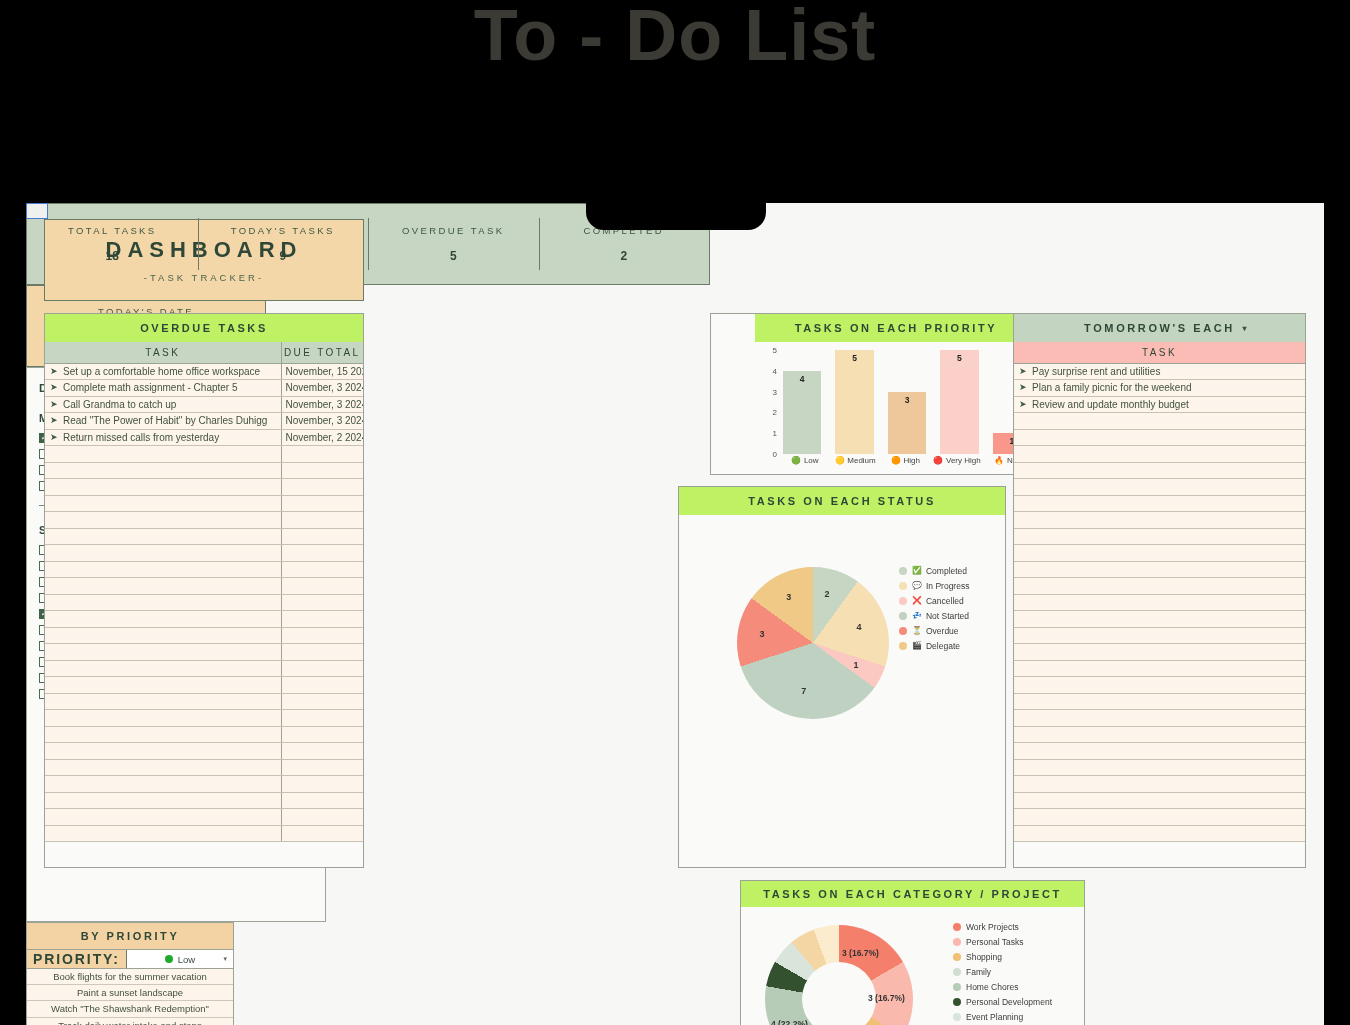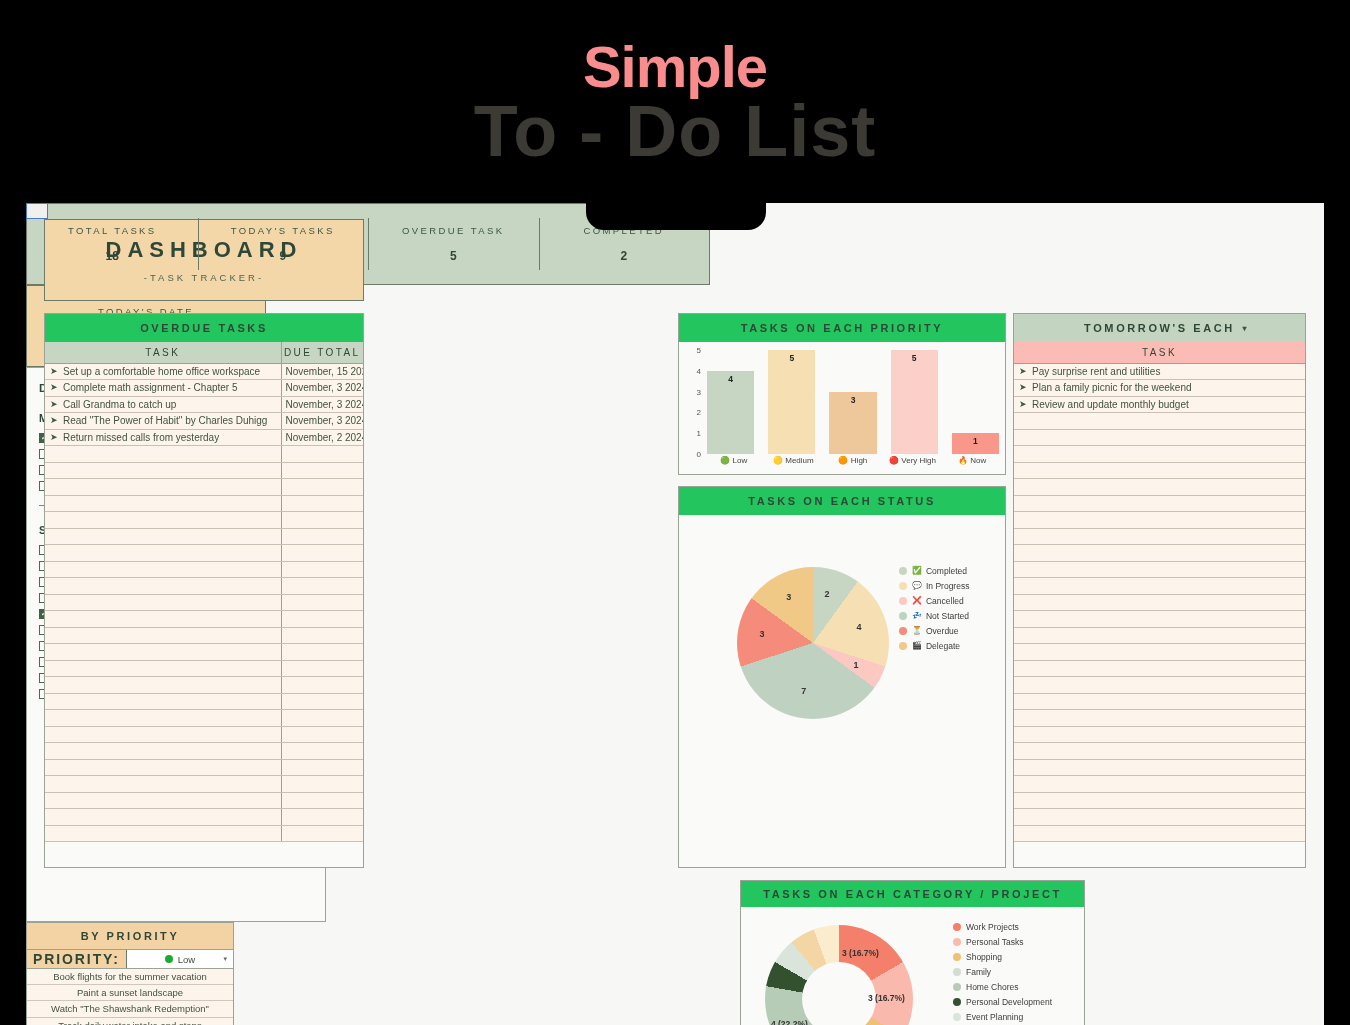--- a/index.html
+++ b/index.html
@@ -40,21 +40,21 @@
     background: #f0f0ee; border: 1px solid #4a79d4;
   }
 
   .panel { position: absolute; background: #fafaf8; border: 1px solid #9aa396; }
 
   .hdr {
     text-align: center; font-size: 11px; font-weight: bold;
     letter-spacing: 2.6px; color: #2f4736;
     display: flex; align-items: center; justify-content: center;
   }
-  .hdr-pink  { background: #22c55e; }
+  .hdr-pink  { background: #bef264; }
   .hdr-green { background: #c3d4c0; }
   .hdr-tan   { background: #f3d3a4; }
 
   
   #dashboard-block {
     left: 18px; top: 16px; width: 320px; height: 82px;
     background: #f4d7a9; border: 1px solid #6d7a68;
     display: flex; flex-direction: column; align-items: center; justify-content: center;
   }
   #dashboard-title { font-size: 22px; font-weight: bold; letter-spacing: 6px; color: #2f4736; }
@@ -118,21 +118,21 @@
   .chk.done { background: #3e6248; border-color: #3e6248; }
   .chk.done::after { content: "\2713"; color: #fff; font-size: 8px; line-height: 1; }
   .chk-text {
     flex: 1; font-size: 9.5px; color: #43523f; border-bottom: 1px solid #bdbdb5;
     padding-bottom: 2px; white-space: nowrap; overflow: hidden;
   }
   .chk-text.strike { color: #b3b3ab; text-decoration: line-through; font-style: italic; }
   #mit-divider { border-top: 1px solid #7b8a78; margin-top: 11px; }
 
   
-  #prio-panel { left: 652px; top: 110px; width: 328px; height: 162px; }
+  #prio-panel { left: 684px; top: 110px; width: 328px; height: 162px; padding-left: 44px; }
   #prio-hdr { height: 28px; }
   #prio-body { position: relative; height: 132px; background: #fafaf8; }
   .yaxis { position: absolute; left: 6px; top: 8px; width: 16px; height: 104px; }
   .ytick { position: absolute; right: 0; font-size: 8px; color: #555; transform: translateY(-50%); }
   .bars { position: absolute; left: 28px; right: 6px; top: 8px; height: 104px; display: flex; gap: 14px; }
   .barcol { flex: 1; position: relative; height: 100%; }
   .bar { position: absolute; bottom: 0; left: 0; right: 0; }
   .bar-val { position: absolute; top: 3px; width: 100%; text-align: center; font-size: 8.5px; font-weight: bold; color: #222; }
   .xlabels { position: absolute; left: 28px; right: 6px; top: 114px; display: flex; gap: 6px; }
   .xlab { flex: 1; text-align: center; font-size: 8px; color: #444; white-space: nowrap; }
@@ -182,21 +182,20 @@
   #cat-body { position: relative; height: 182px; background: #fafaf8; }
   #donut { position: absolute; left: 24px; top: 18px; width: 148px; height: 148px; border-radius: 50%; }
   #donut-hole { position: absolute; left: 61px; top: 55px; width: 74px; height: 74px; border-radius: 50%; background: #fafaf8; }
   .donut-lbl { position: absolute; font-size: 8.5px; font-weight: bold; color: #333; white-space: nowrap; }
   #cat-legend { position: absolute; left: 212px; top: 12px; }
 </style>
 </head>
 <body>
 
 <div id="title-banner">
-  <div id="title-simple">Simple</div>
   <div id="title-main">To - Do List</div>
 </div>
 
 <div id="sheet">
   <div id="corner-cell"></div>
 
   <div id="dashboard-block" class="panel">
     <div id="dashboard-title">DASHBOARD</div>
     <div id="dashboard-sub">-TASK TRACKER-</div>
   </div>

